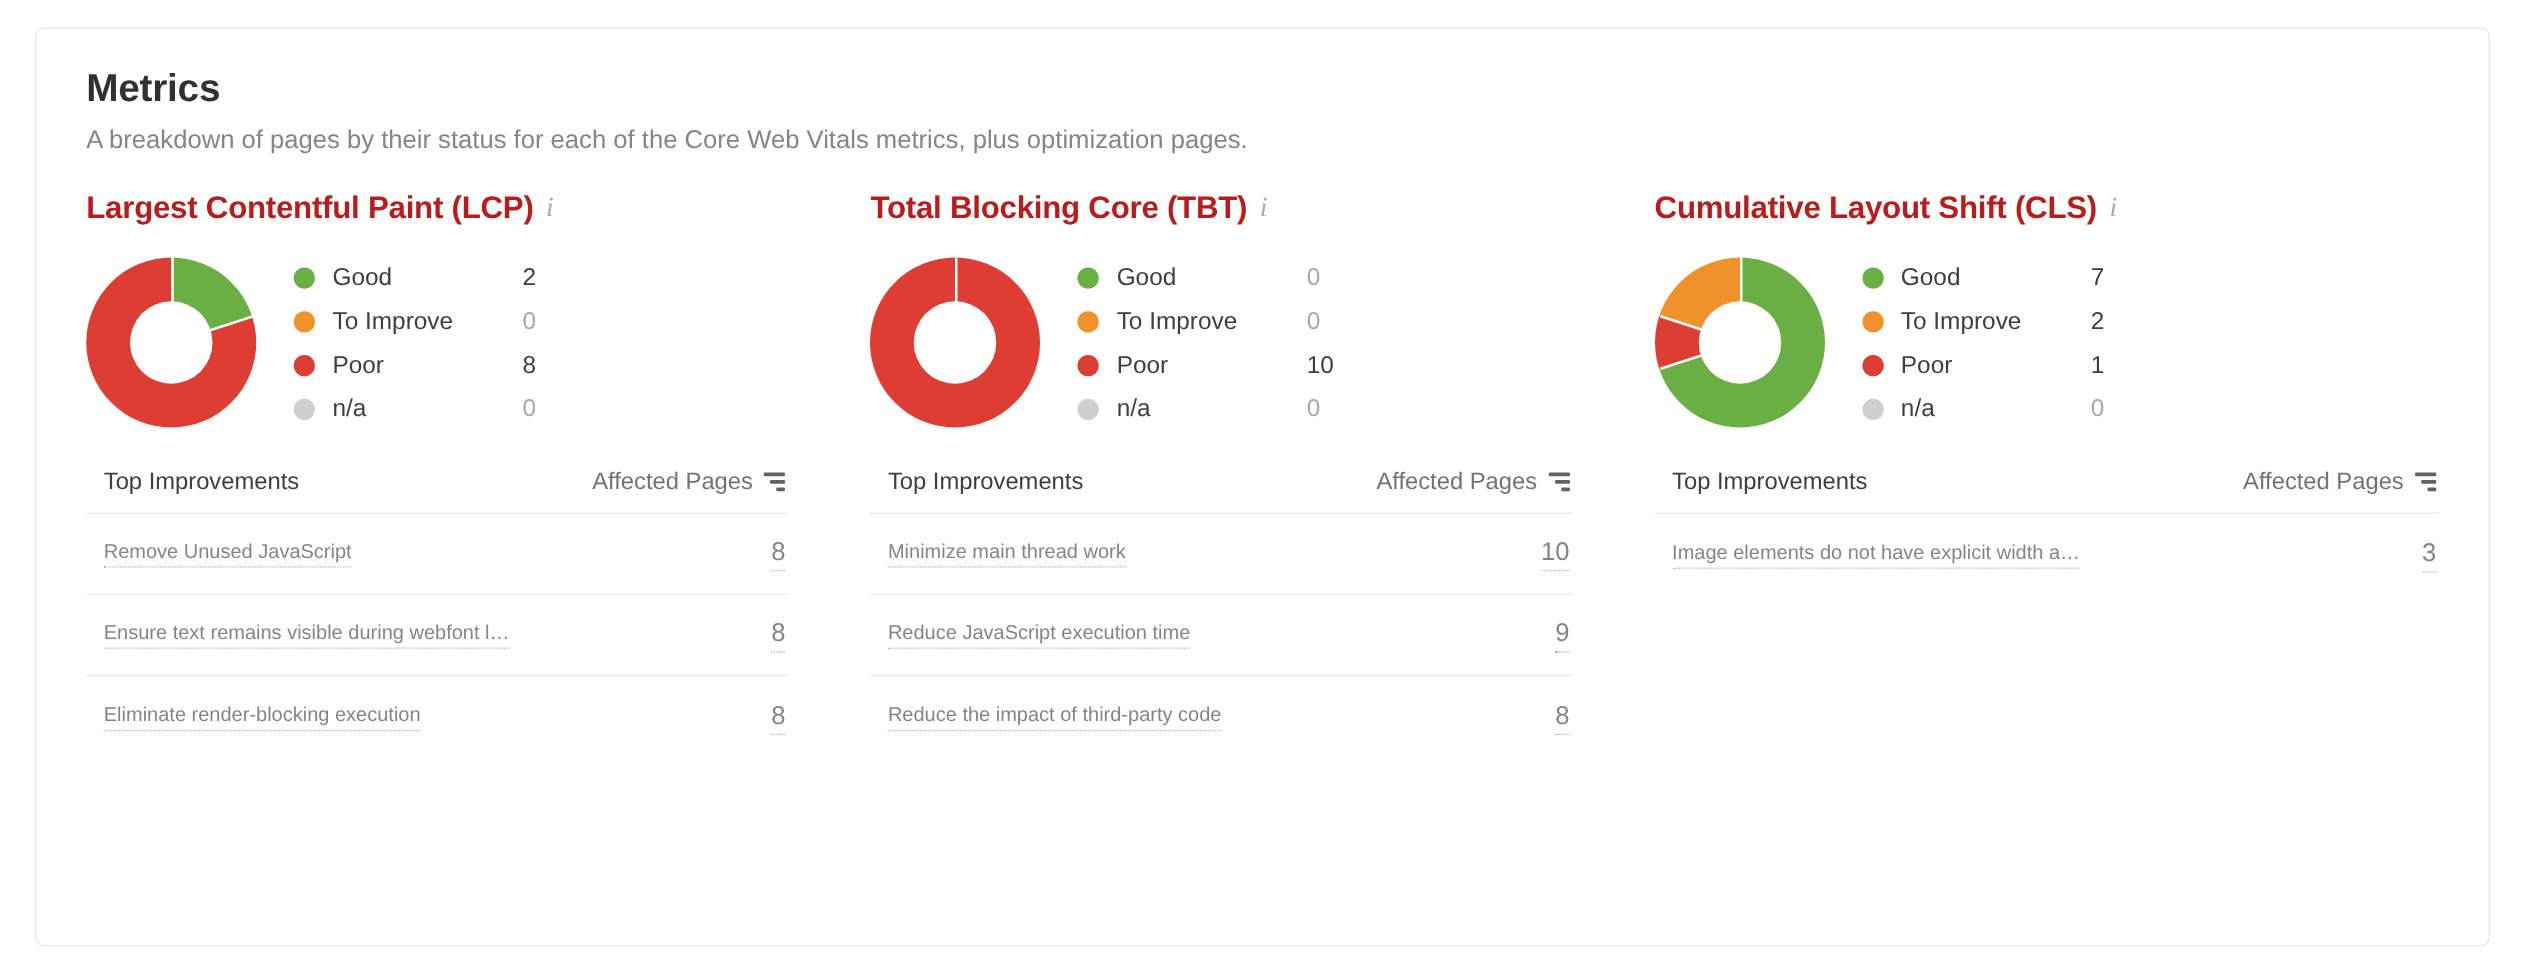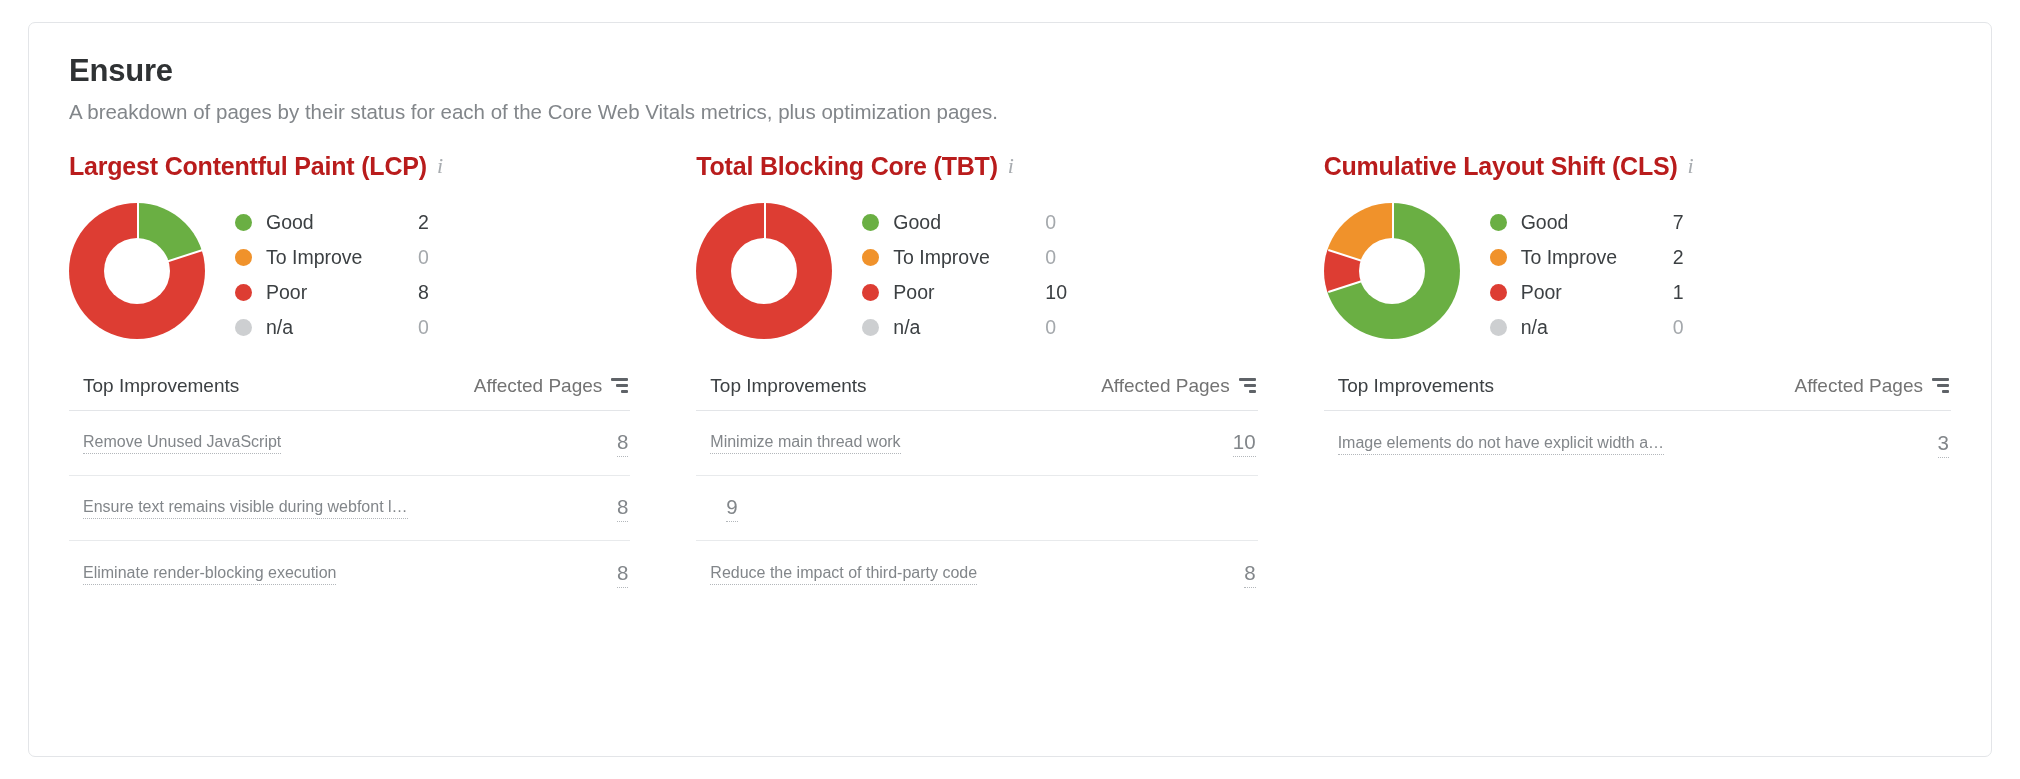--- a/index.html
+++ b/index.html
@@ -71,20 +71,21 @@
     font-style: italic;
     font-size: 22px;
     color: #a8acb0;
     line-height: 1;
     padding-bottom: 2px;
     cursor: pointer;
   }
 
   .chart-row {
     display: flex;
+    align-items: center;
     gap: 30px;
     margin-bottom: 30px;
   }
 
   .donut {
     width: 136px; height: 136px;
     flex: 0 0 136px;
     border-radius: 50%;
     position: relative;
   }
@@ -204,21 +205,21 @@
     margin-left: 16px;
     line-height: 1.35;
   }
 </style>
 </head>
 <body>
 
 <div class="page">
   <div class="card">
 
-    <h1 class="card-title">Ensure</h1>
+    <h1 class="card-title">Metrics</h1>
     <p class="card-subtitle">A breakdown of pages by their status for each of the Core Web Vitals metrics, plus optimization pages.</p>
 
     <div class="columns" id="columns">
         <div class="metric-col">
           <div class="metric-head">
             <span class="metric-name">Largest Contentful Paint (LCP)</span>
             <span class="info-icon">i</span>
           </div>
           <div class="chart-row">
             <div class="donut" style="background: conic-gradient(rgb(106, 175, 67) 0deg, rgb(106, 175, 67) 72deg, rgb(221, 61, 51) 72deg, rgb(221, 61, 51) 360deg);">
@@ -316,20 +317,21 @@
                   <i></i>
                   <i></i>
                 </span>
               </span>
             </div>
             <div class="table-row">
               <span class="row-link">Minimize main thread work</span>
               <span class="row-count">10</span>
             </div>
             <div class="table-row">
+              <span class="row-link">Reduce JavaScript execution time</span>
               <span class="row-count">9</span>
             </div>
             <div class="table-row">
               <span class="row-link">Reduce the impact of third-party code</span>
               <span class="row-count">8</span>
             </div>
           </div>
         </div>
         <div class="metric-col">
           <div class="metric-head">

